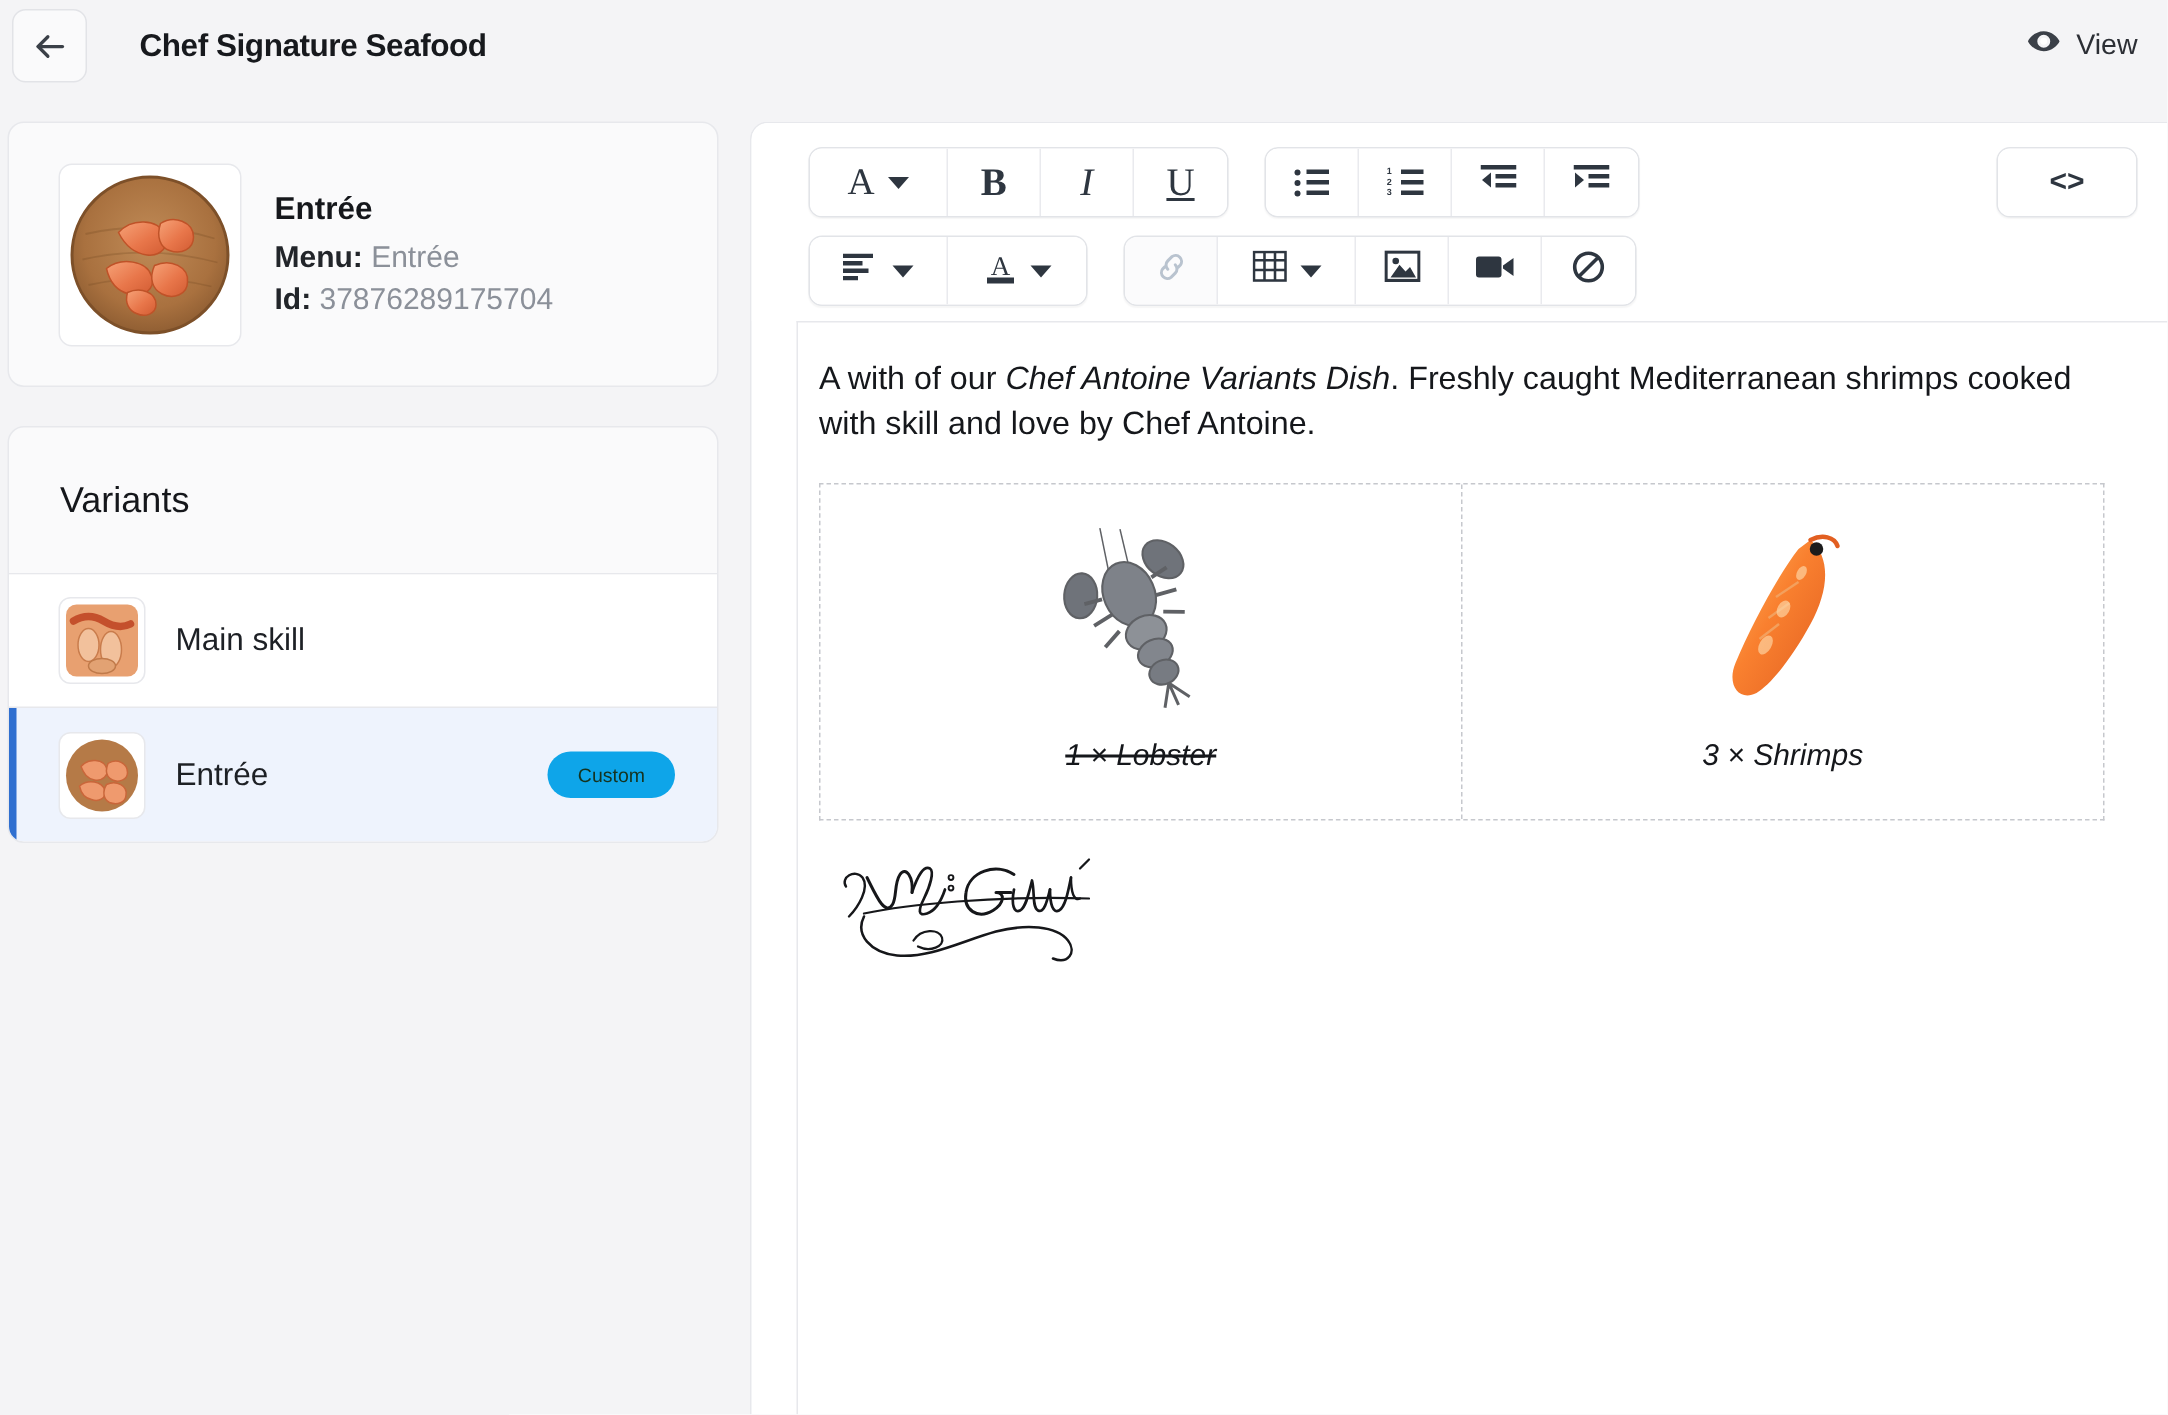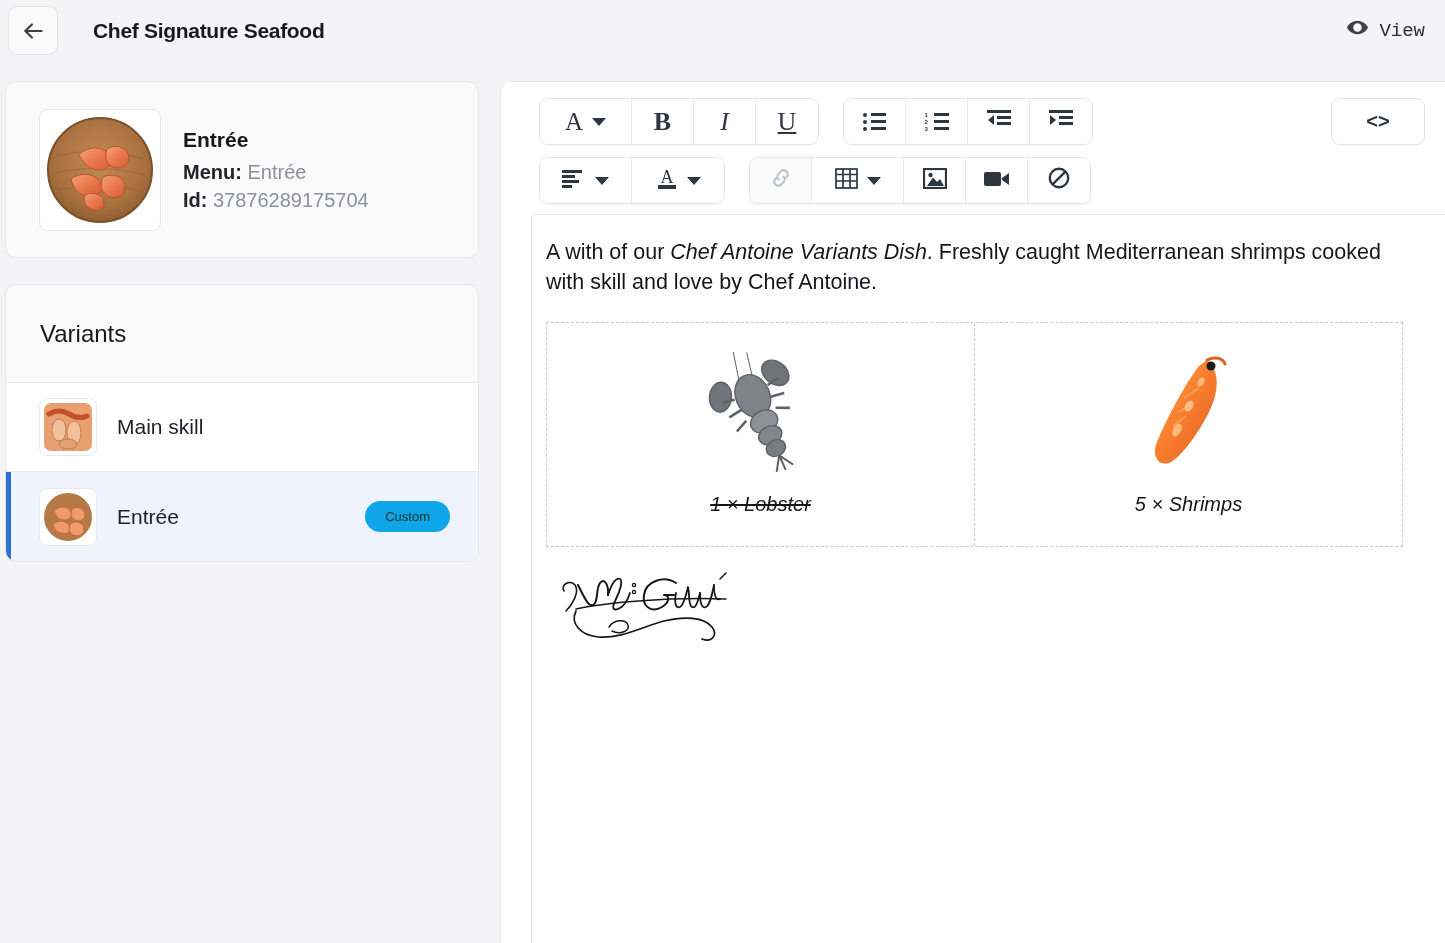--- a/index.html
+++ b/index.html
@@ -48,21 +48,20 @@
   }
   .view-btn {
     margin-left: auto;
     display: flex;
     align-items: center;
     gap: 10px;
     font-size: 19px;
     color: #2c2f35;
     cursor: pointer;
     padding-right: 4px;
-    font-family: Liberation Mono, monospace;
   }
 
   
   .layout {
     display: flex;
     height: 882px;
     align-items: flex-start;
   }
   .sidebar {
     width: 500px;
@@ -599,21 +598,21 @@
                   <path d="M64 60 L50 70"></path>
                   <path d="M57 74 L44 84"></path>
               </g>
               <g fill="#ffd9a9" opacity=".65">
                 <ellipse cx="60" cy="64" rx="4" ry="6" transform="rotate(30 60 64)"></ellipse>
                 <ellipse cx="48" cy="88" rx="4" ry="7" transform="rotate(30 48 88)"></ellipse>
                 <ellipse cx="72" cy="40" rx="3" ry="5" transform="rotate(30 72 40)"></ellipse>
               </g>
             </svg>
           </div>
-          <div class="cell-label">5 × Shrimps</div>
+          <div class="cell-label">3 × Shrimps</div>
         </div>
 
       </div>
 
       <div class="signature">
         <svg width="200" height="80" viewBox="0 0 200 80">
           <g fill="none" stroke="#16171a" stroke-linecap="round" stroke-linejoin="round">
             <path d="M10 22 C6 16 16 10 21 16 C26 23 18 36 12 42" stroke-width="1.6"></path>
             <path d="M24 16 C30 28 36 42 41 34 C44 29 42 20 46 14 C50 8 55 16 54 26" stroke-width="2"></path>
             <path d="M54 26 C58 14 62 8 66 10 C69 12 66 22 62 30 C58 38 58 42 64 40 C70 38 74 30 76 24" stroke-width="1.8"></path>

